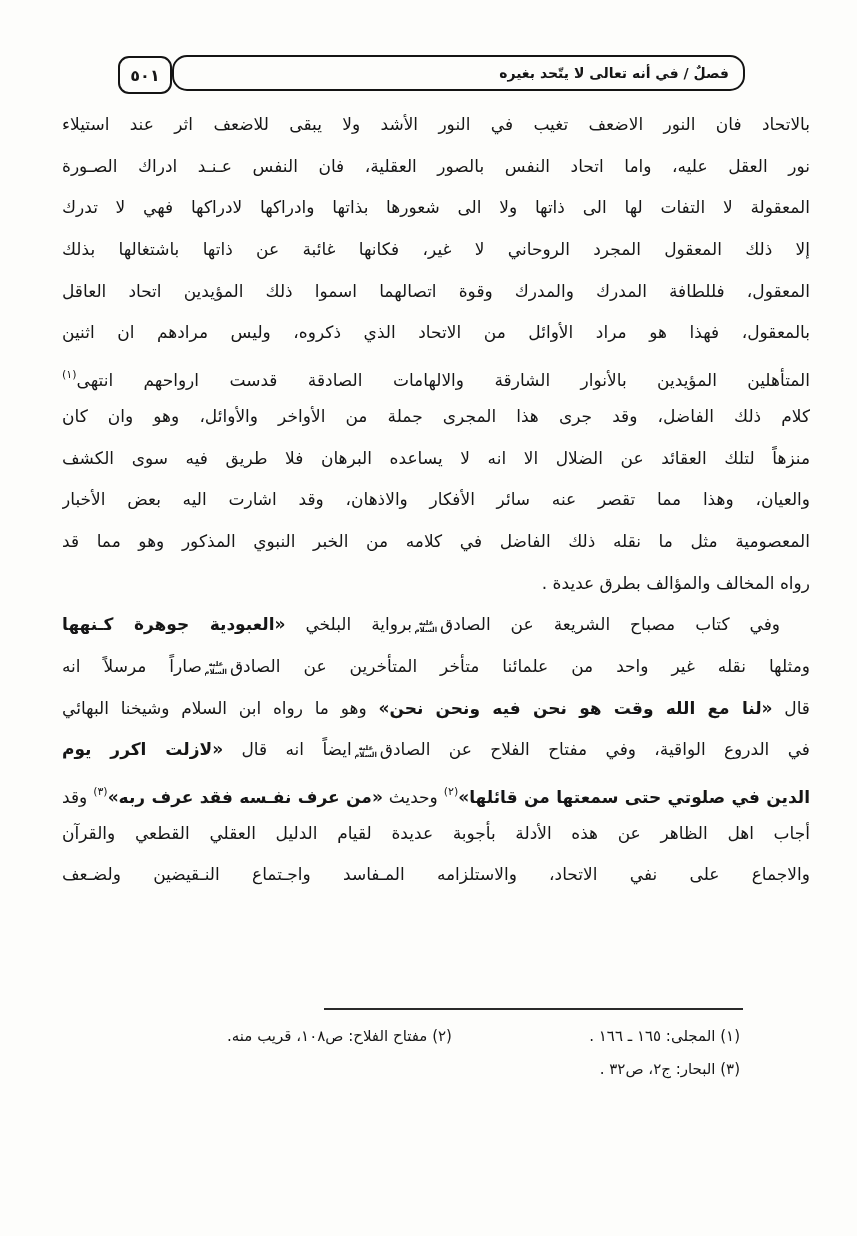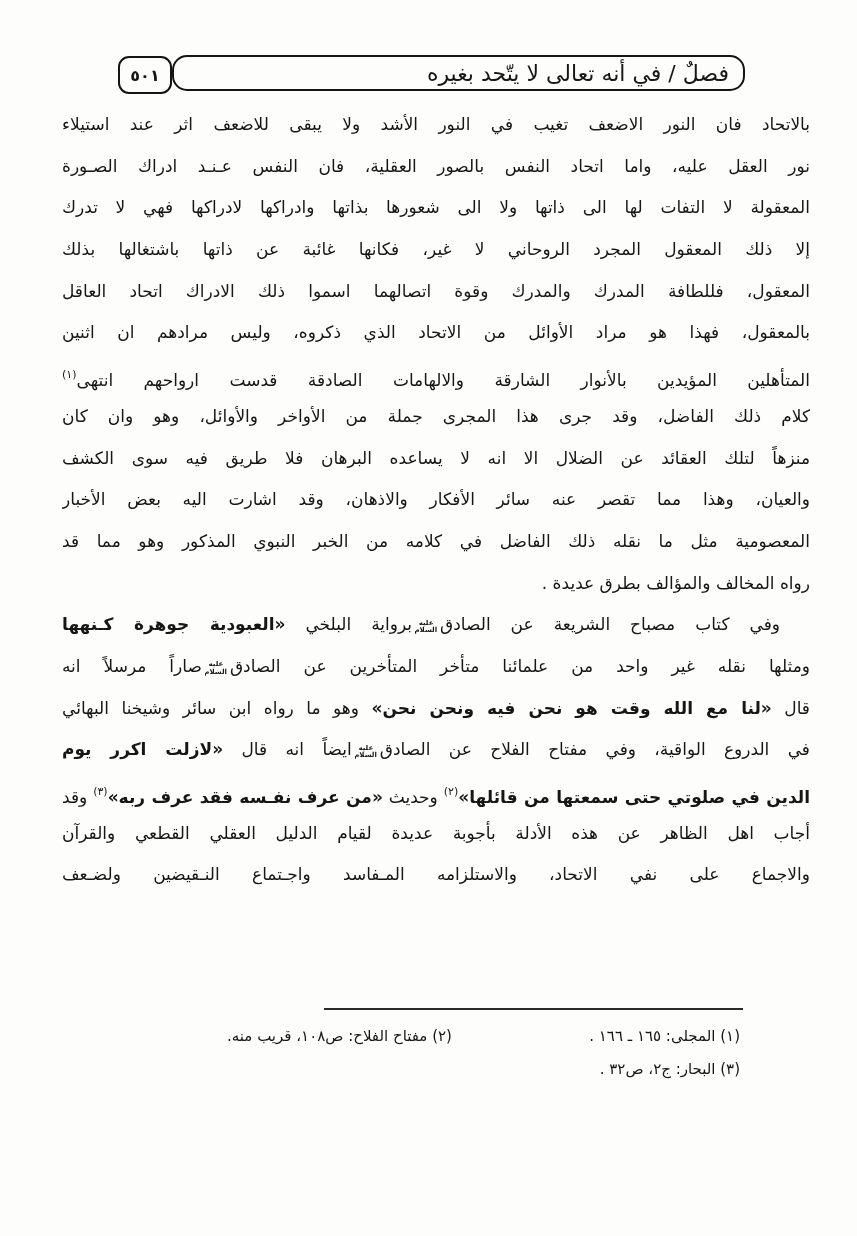--- a/index.html
+++ b/index.html
@@ -22,21 +22,21 @@
     font-weight: bold; font-size: 16px;
     background: #fdfdfb;
   }
   .title-box {
     position: absolute; left: 172px; top: 0;
     width: 573px; height: 36px;
     border: 2px solid #141414; border-radius: 15px;
     display: flex; align-items: center;
     direction: rtl;
     padding: 0 14px; box-sizing: border-box;
-    font-weight: normal; font-size: 22px;
+    font-weight: bold; font-size: 14px;
     background: #fdfdfb;
   }
   
   .body-text {
     position: absolute; top: 104px; right: 47px;
     width: 748px;
     direction: rtl;
     font-size: 17px;
     line-height: 41.7px;
     text-rendering: optimizeLegibility;
@@ -82,31 +82,31 @@
     <div class="title-box">
       <span>فصلٌ / في أنه تعالى لا يتّحد بغيره</span>
     </div>
   </header>
 
   <main class="body-text">
       <div class="line"><span class="seg-n">بالاتحاد فان النور الاضعف تغيب في النور الأشد ولا يبقى للاضعف اثر عند استيلاء</span></div>
       <div class="line"><span class="seg-n">نور العقل عليه، واما اتحاد النفس بالصور العقلية، فان النفس عـنـد ادراك الصـورة</span></div>
       <div class="line"><span class="seg-n">المعقولة لا التفات لها الى ذاتها ولا الى شعورها بذاتها وادراكها لادراكها فهي لا تدرك</span></div>
       <div class="line"><span class="seg-n">إلا ذلك المعقول المجرد الروحاني لا غير، فكانها غائبة عن ذاتها باشتغالها بذلك</span></div>
-      <div class="line"><span class="seg-n">المعقول، فللطافة المدرك والمدرك وقوة اتصالهما اسموا ذلك الادراك اتحاد العاقل</span></div>
+      <div class="line"><span class="seg-n">المعقول، فللطافة المدرك والمدرك وقوة اتصالهما اسموا ذلك المؤيدين اتحاد العاقل</span></div>
       <div class="line"><span class="seg-n">بالمعقول، فهذا هو مراد الأوائل من الاتحاد الذي ذكروه، وليس مرادهم ان اثنين</span></div>
       <div class="line"><span class="seg-n">المتأهلين المؤيدين بالأنوار الشارقة والالهامات الصادقة قدست ارواحهم انتهى</span><span class="seg-p">(١)</span></div>
       <div class="line"><span class="seg-n">كلام ذلك الفاضل، وقد جرى هذا المجرى جملة من الأواخر والأوائل، وهو وان كان</span></div>
       <div class="line"><span class="seg-n">منزهاً لتلك العقائد عن الضلال الا انه لا يساعده البرهان فلا طريق فيه سوى الكشف</span></div>
       <div class="line"><span class="seg-n">والعيان، وهذا مما تقصر عنه سائر الأفكار والاذهان، وقد اشارت اليه بعض الأخبار</span></div>
       <div class="line"><span class="seg-n">المعصومية مثل ما نقله ذلك الفاضل في كلامه من الخبر النبوي المذكور وهو مما قد</span></div>
       <div class="line end"><span class="seg-n">رواه المخالف والمؤالف بطرق عديدة .</span></div>
       <div class="line indent"><span class="seg-n">وفي كتاب مصباح الشريعة عن الصادق</span><span class="seg-y">عليه السلام</span><span class="seg-n">برواية البلخي </span><span class="seg-b">«العبودية جوهرة كـنهها</span></div>
       <div class="line"><span class="seg-n">ومثلها نقله غير واحد من علمائنا متأخر المتأخرين عن الصادق</span><span class="seg-y">عليه السلام</span><span class="seg-n">صاراً مرسلاً انه</span></div>
-      <div class="line"><span class="seg-n">قال </span><span class="seg-b">«لنا مع الله وقت هو نحن فيه ونحن نحن»</span><span class="seg-n"> وهو ما رواه ابن سائر وشيخنا البهائي</span></div>
+      <div class="line"><span class="seg-n">قال </span><span class="seg-b">«لنا مع الله وقت هو نحن فيه ونحن نحن»</span><span class="seg-n"> وهو ما رواه ابن السلام وشيخنا البهائي</span></div>
       <div class="line"><span class="seg-n">في الدروع الواقية، وفي مفتاح الفلاح عن الصادق</span><span class="seg-y">عليه السلام</span><span class="seg-n">ايضاً انه قال </span><span class="seg-b">«لازلت اكرر يوم</span></div>
       <div class="line"><span class="seg-b">الدين في صلوتي حتى سمعتها من قائلها»</span><span class="seg-p">(٢)</span><span class="seg-n"> وحديث </span><span class="seg-b">«من عرف نفـسه فقد عرف ربه»</span><span class="seg-p">(٣)</span><span class="seg-n"> وقد</span></div>
       <div class="line"><span class="seg-n">أجاب اهل الظاهر عن هذه الأدلة بأجوبة عديدة لقيام الدليل العقلي القطعي والقرآن</span></div>
       <div class="line"><span class="seg-n">والاجماع على نفي الاتحاد، والاستلزامه المـفاسد واجـتماع النـقيضين ولضـعف</span></div>
     </main>
 
   <div class="fn-sep"></div>
 
   <div class="footnotes">
     <div class="fn-row">

